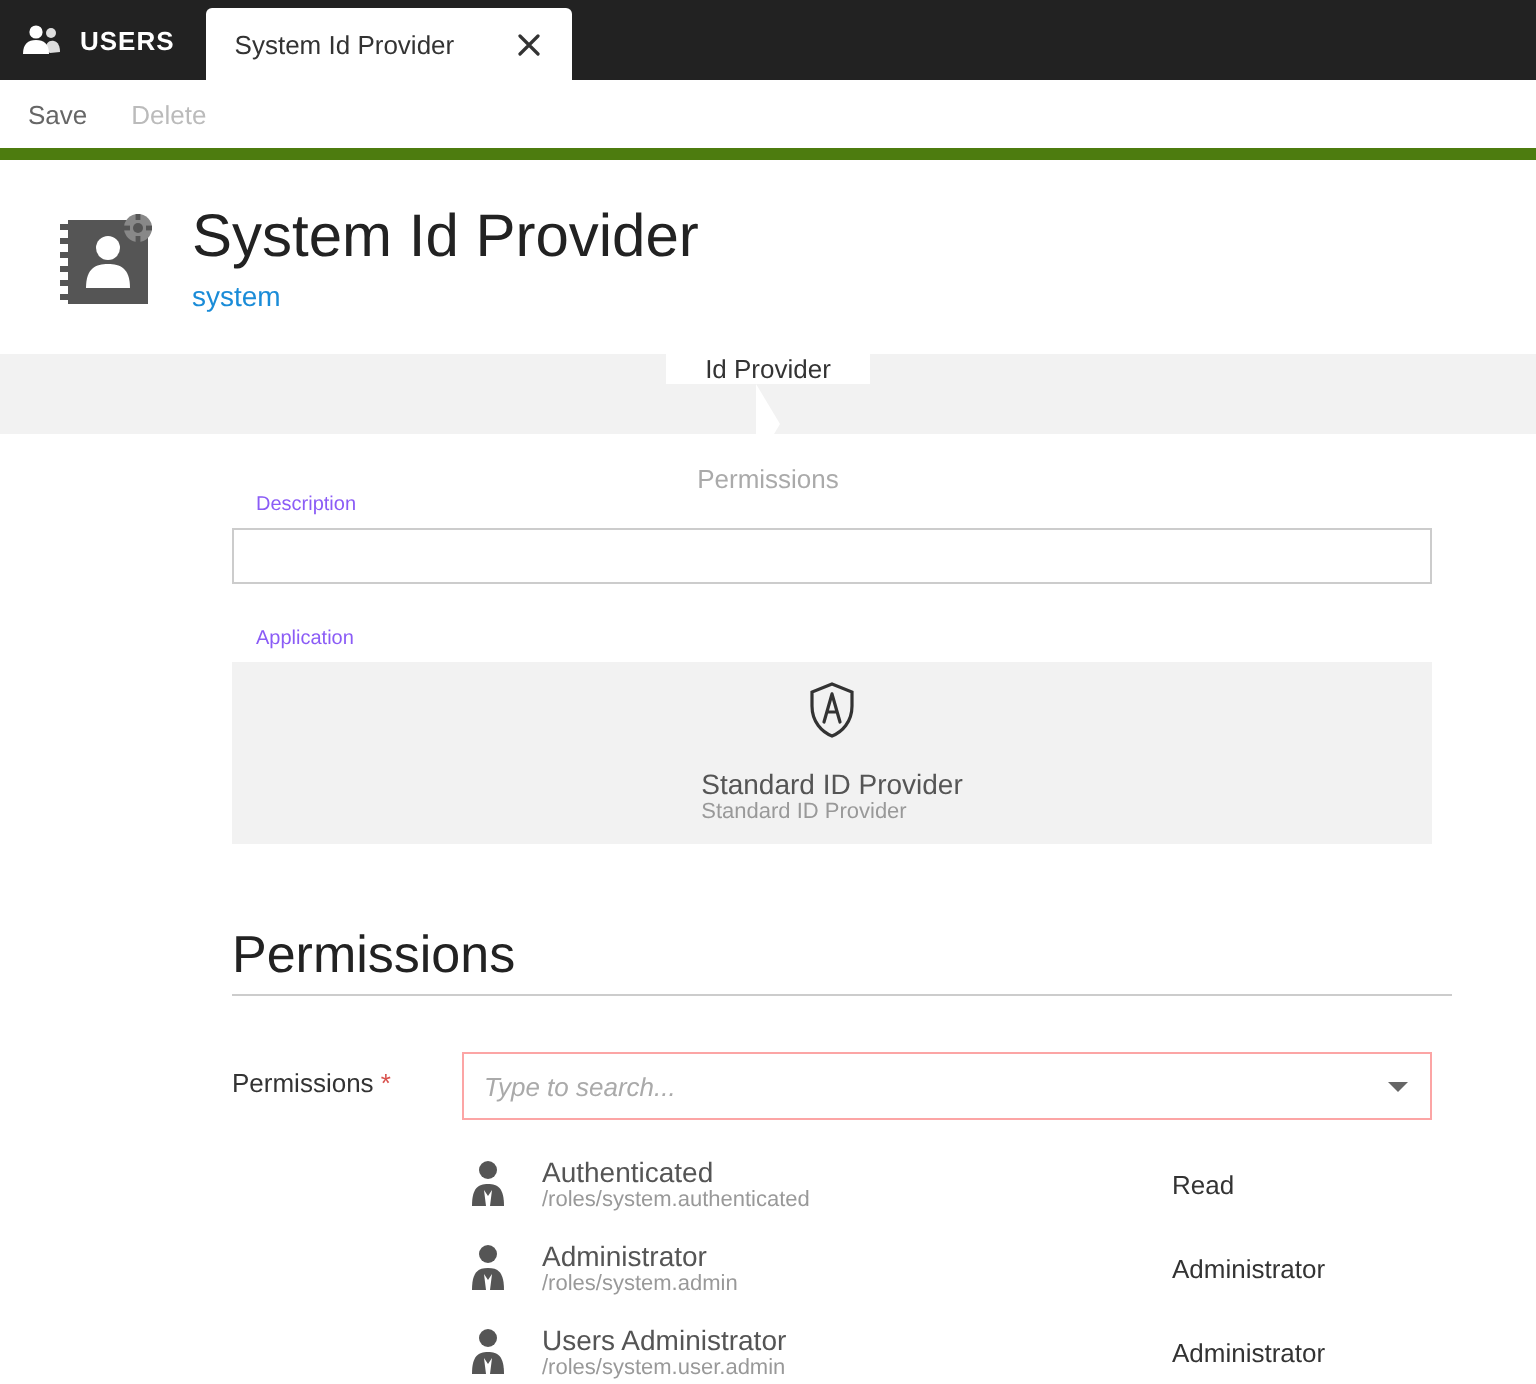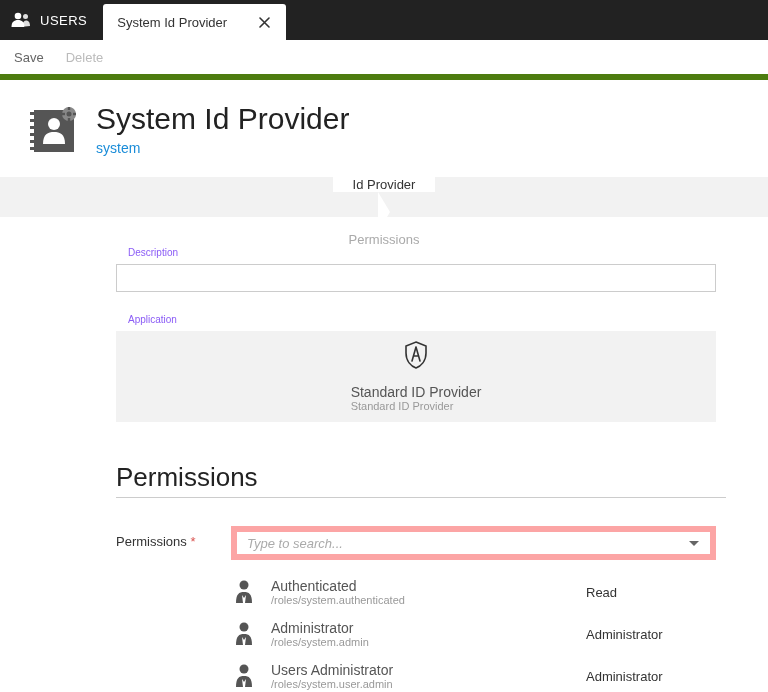--- a/index.html
+++ b/index.html
@@ -1,19 +1,19 @@
 <!DOCTYPE html>
 <html><head>
   <meta charset="utf-8">
   <style>
     * { box-sizing: border-box; margin: 0; padding: 0; }
     body { font-family: -apple-system, BlinkMacSystemFont, "Segoe UI", Helvetica, Arial, sans-serif; font-size: 13px; color: #333; background: #fff; width: 768px; }
     
     .top-bar { background: #222; height: 40px; display: flex; align-items: stretch; }
-    .app-label { display: flex; align-items: center; color: #fff; font-size: 13px; letter-spacing: 0.5px; padding: 0 16px 0 10px; gap: 8px; }
+    .app-label { display: flex; align-items: center; color: #fff; font-size: 13px; letter-spacing: 0.5px; padding: 0 16px 0 10px; gap: 8px; font-weight: bold; }
     .app-label-icon { display: inline-flex; }
     .tab { background: #fff; display: flex; align-items: center; padding: 0 14px; gap: 30px; font-size: 13px; color: #333; border-top-left-radius: 3px; border-top-right-radius: 3px; margin-top: 4px; }
     .tab-close { font-size: 15px; color: #333; display: inline-flex; padding: 2px; }
     
     .action-bar { display: flex; align-items: center; height: 40px; padding: 0 14px; gap: 22px; border-bottom: 6px solid #4d7c0f; }
     .action-link { font-size: 13px; color: #666; }
     .action-link.muted { color: #bbb; }
     
     .content { padding: 22px 28px 20px 28px; }
     
@@ -38,21 +38,21 @@
     .app-box-text .line1 { font-size: 14px; color: #555; }
     .app-box-text .line2 { font-size: 11px; color: #999; }
     
     .section-title { font-size: 26px; font-weight: 400; color: #222; padding-bottom: 4px; border-bottom: 1px solid #ccc; margin: 40px 0 28px 0; max-width: 610px; }
     
     .perm-row { display: flex; align-items: flex-start; }
     .perm-label { width: 115px; font-size: 13px; color: #333; padding-top: 8px; }
     .perm-label .req { color: #d9534f; }
     .perm-body { flex: 1; max-width: 485px; }
     
-    .combo { border: 6px solid #fca5a5; height: 34px; display: flex; align-items: center; justify-content: space-between; padding: 0 10px; margin-bottom: 18px; }
+    .combo { border: 1px solid #fca5a5; height: 34px; display: flex; align-items: center; justify-content: space-between; padding: 0 10px; margin-bottom: 18px; }
     .combo-placeholder { color: #aaa; font-style: italic; font-size: 13px; }
     .combo-arrow { color: #777; }
     
     .principal-row { display: flex; align-items: center; gap: 14px; margin-bottom: 14px; }
     .principal-icon { width: 26px; display: flex; justify-content: center; }
     .principal-text { flex: 1; }
     .principal-text .p-name { font-size: 14px; color: #555; }
     .principal-text .p-path { font-size: 11px; color: #999; }
     .principal-role { width: 130px; font-size: 13px; color: #333; padding-top:1px; }
   </style>

